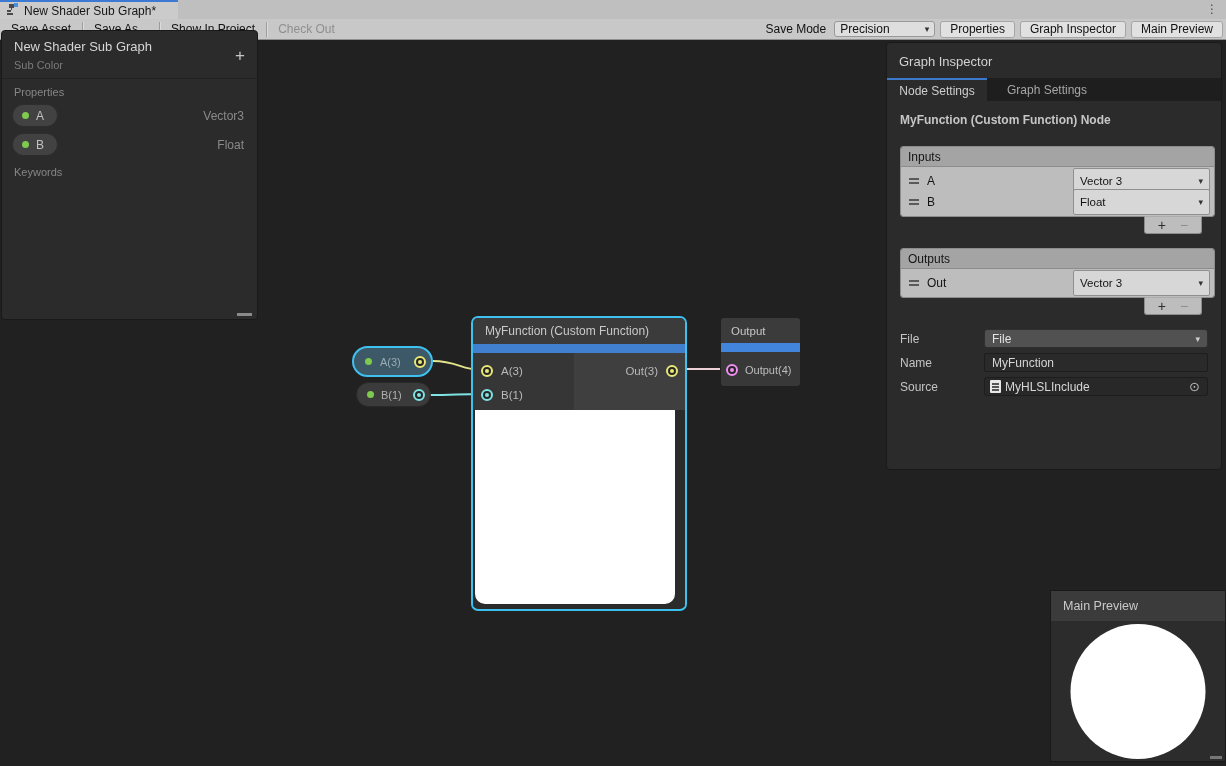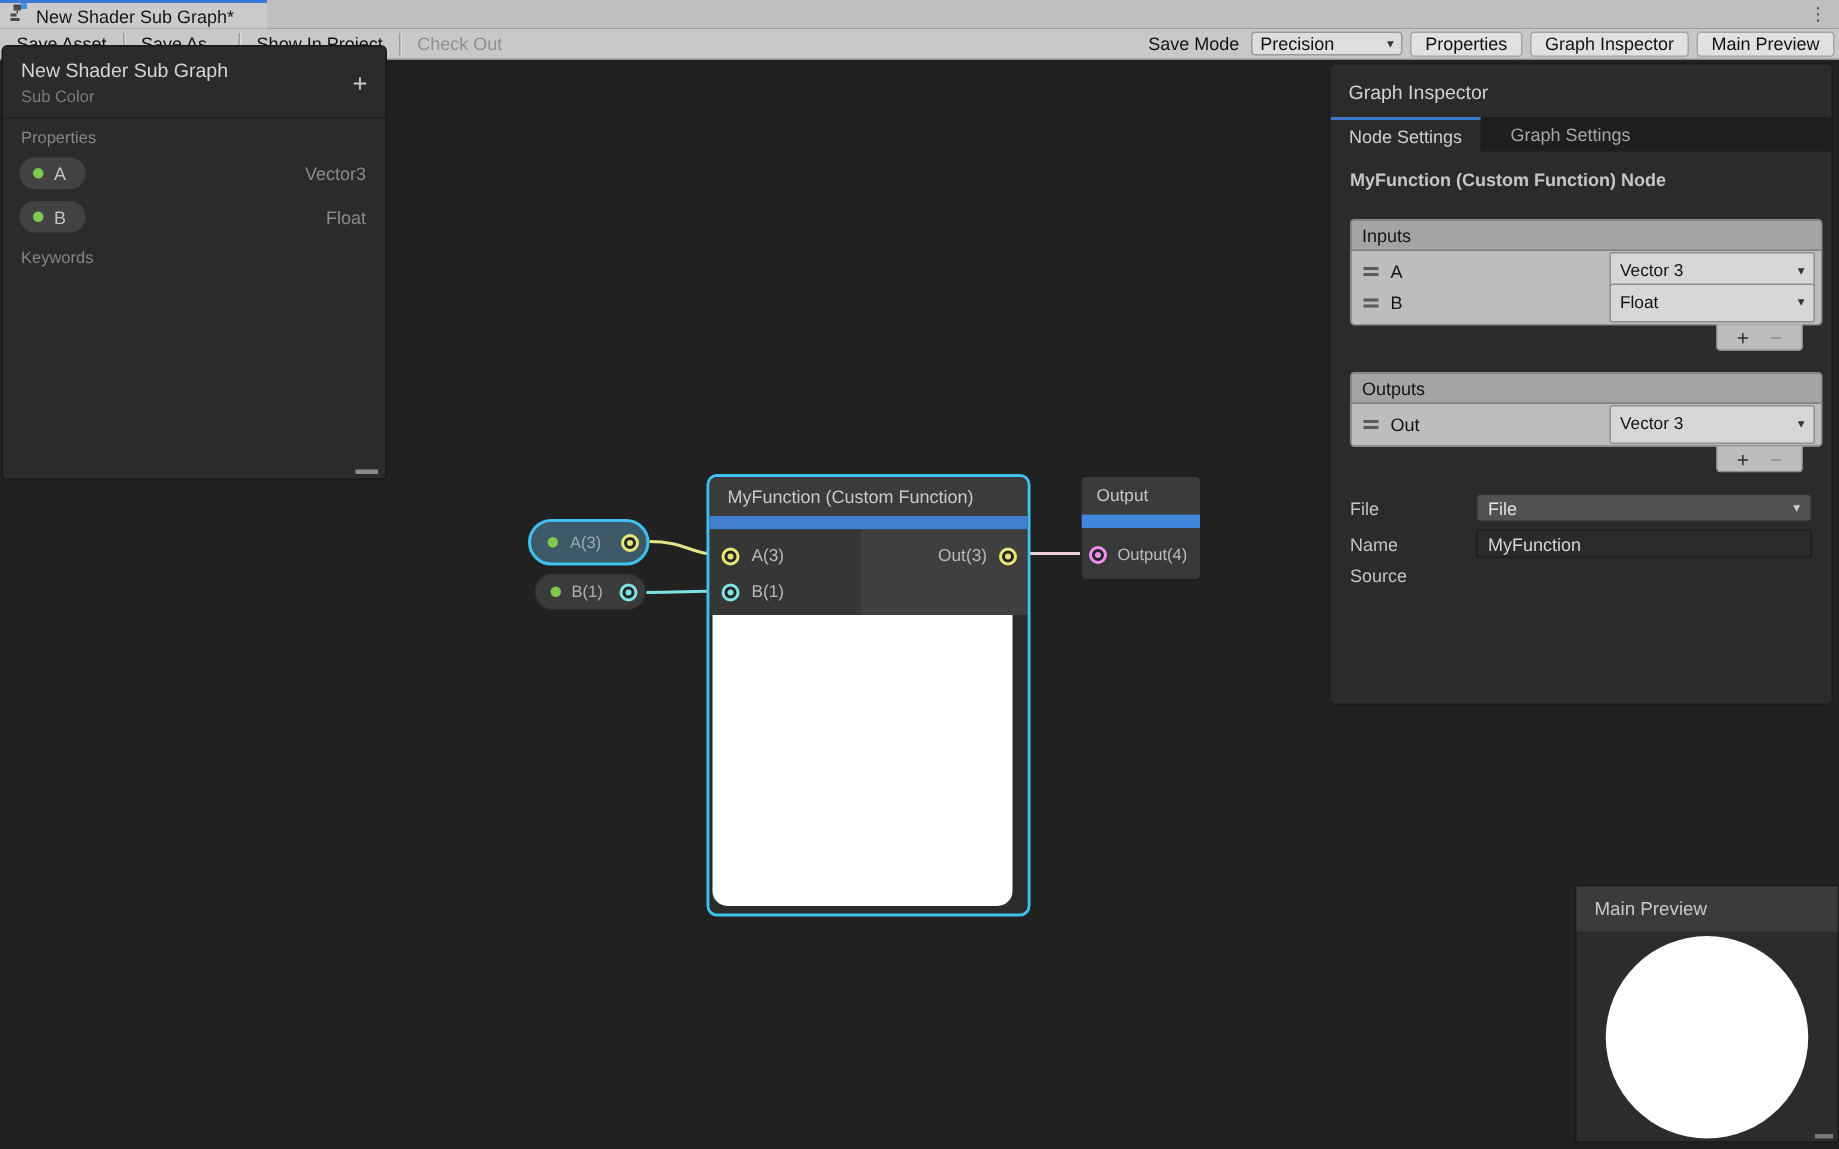--- a/index.html
+++ b/index.html
@@ -334,20 +334,25 @@
         </span>
       </div>
       <div class="frow">
         <span class="flabel">Name</span>
         <span class="tfield">
           <span>MyFunction</span>
         </span>
       </div>
       <div class="frow">
         <span class="flabel">Source</span>
+        <span class="ofield">
+          <span class="doc-icon"></span>
+          <span class="ofield-text">MyHLSLInclude</span>
+          <span class="picker">⊙</span>
+        </span>
       </div>
     </div>
   </div>
 
   <div class="main-preview">
     <div class="mp-header">Main Preview</div>
     <div class="mp-body">
       <div class="sphere"></div>
     </div>
     <div class="mp-resize"></div>

